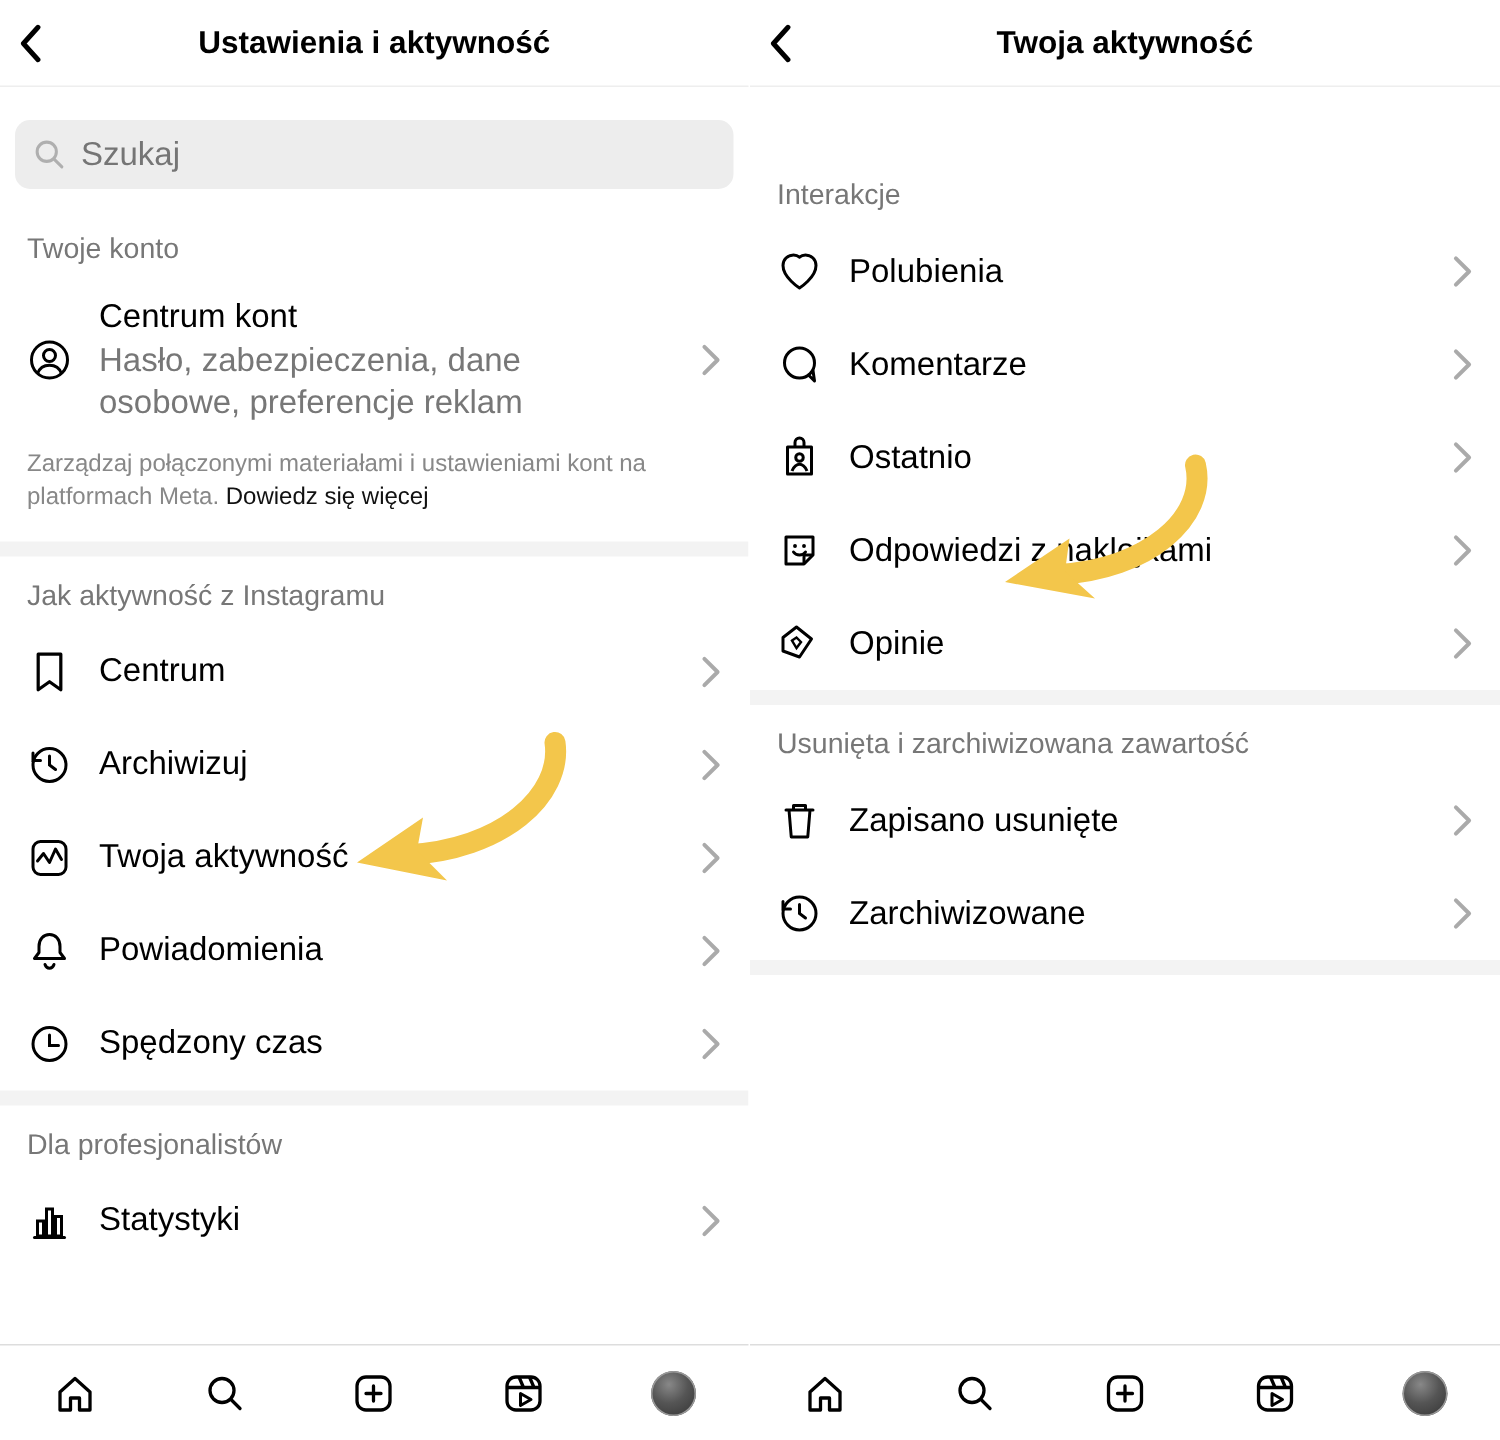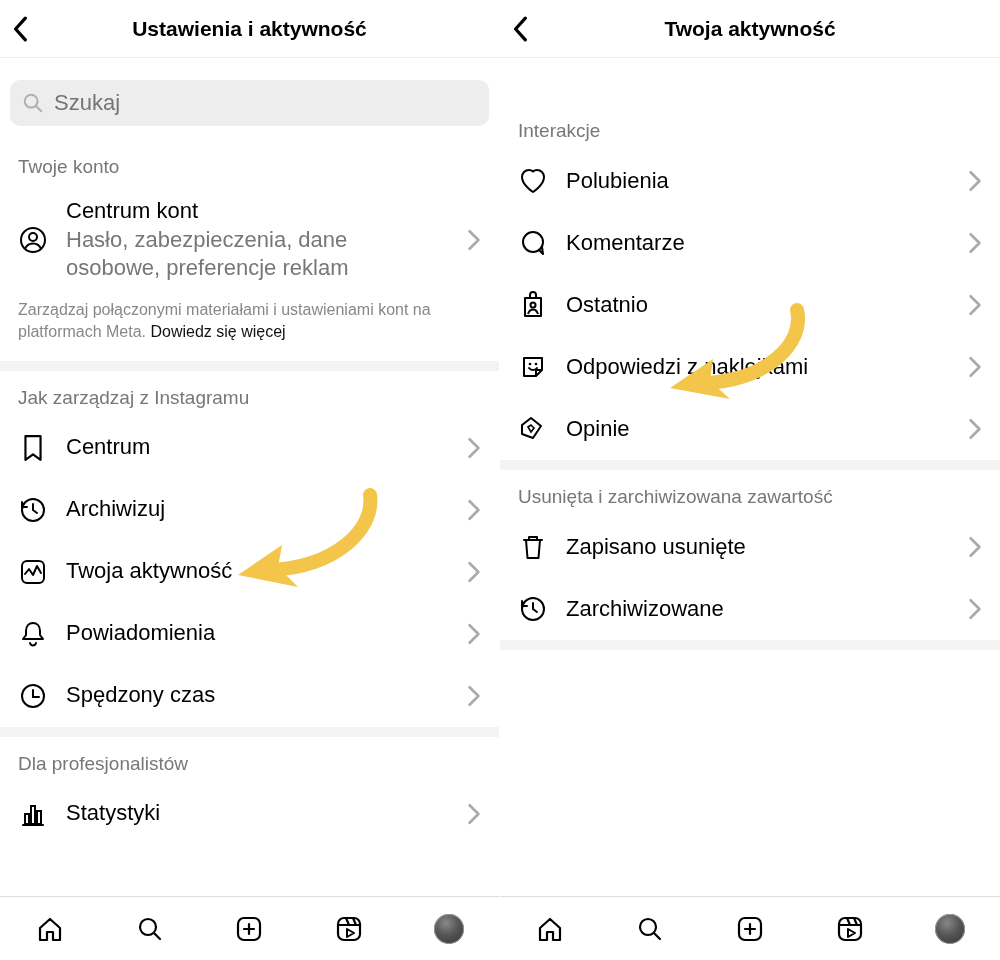--- a/index.html
+++ b/index.html
@@ -95,21 +95,21 @@
             </svg>
         </div>
       </div>
 
       <div class="meta-note">
         <span>Zarządzaj połączonymi materiałami i ustawieniami kont na platformach Meta. </span><span class="link">Dowiedz się więcej</span>
       </div>
 
       <div class="sep"></div>
 
-      <div class="section-title tight">Jak zarządzaj z Instagramu</div>
+      <div class="section-title tight">Jak aktywność z Instagramu</div>
 
       <div class="row">
         <div class="ic">
           <svg width="26" height="28" viewBox="0 0 24 26">
               <path d="M5 2h14v22l-7-5-7 5V2z" stroke="#000" stroke-width="2" fill="none" stroke-linejoin="round"></path>
             </svg>
         </div>
         <div class="txt">
             <div class="ttl">Centrum</div>
           </div>

